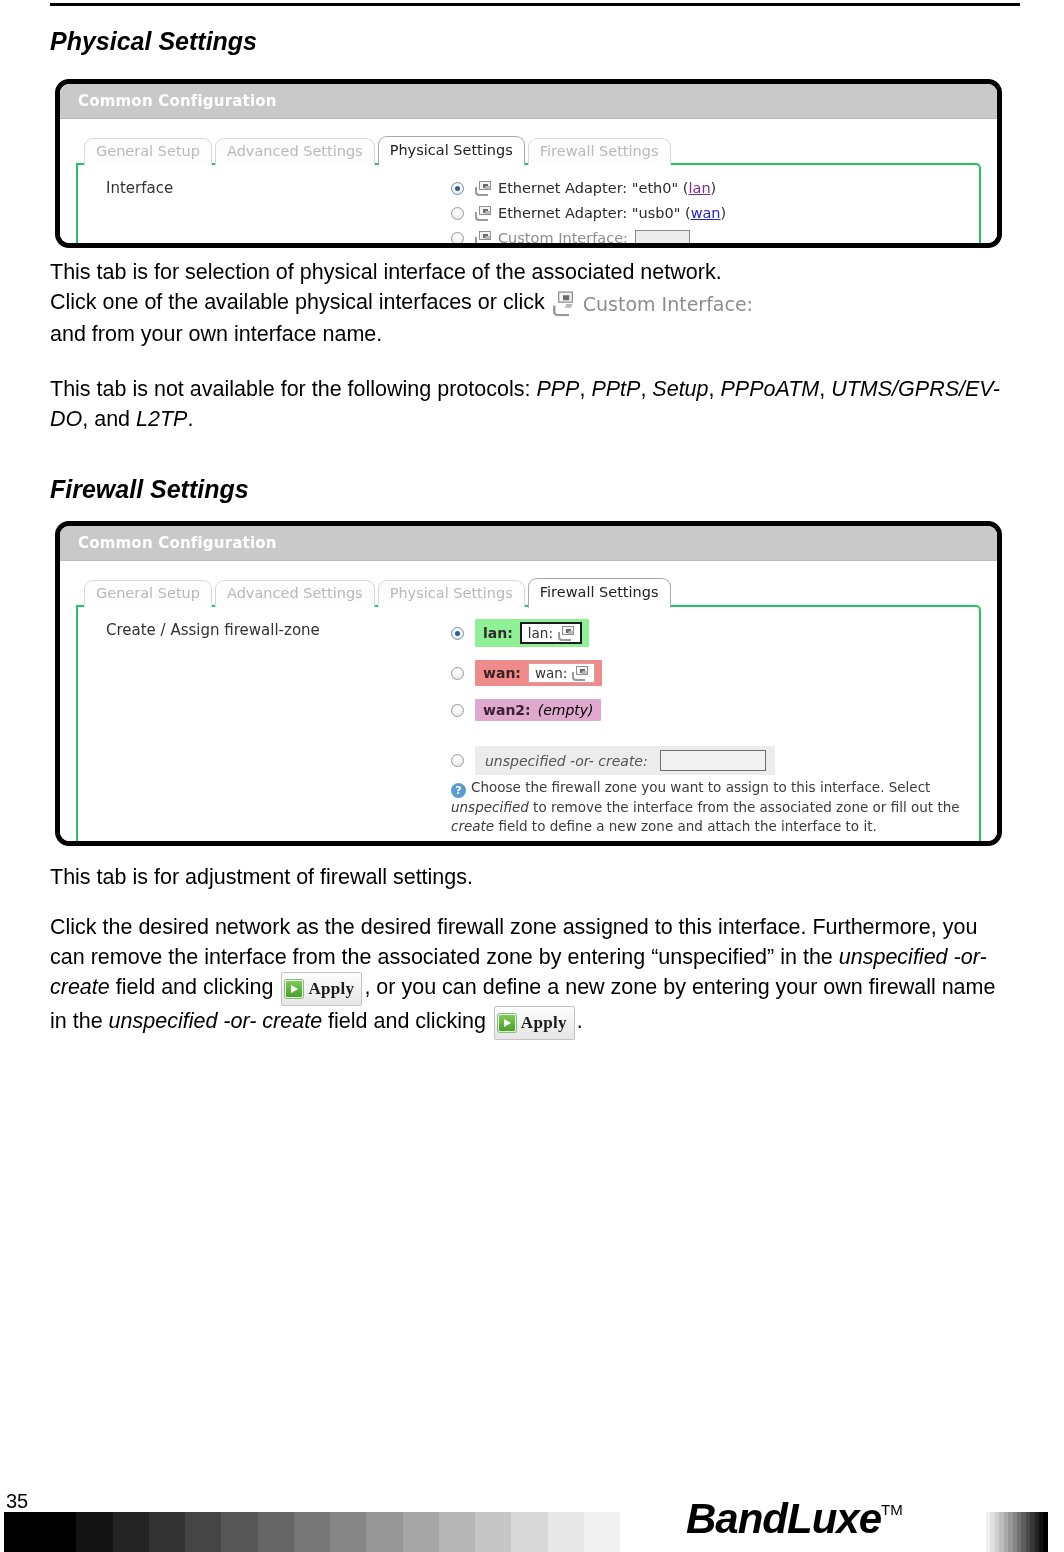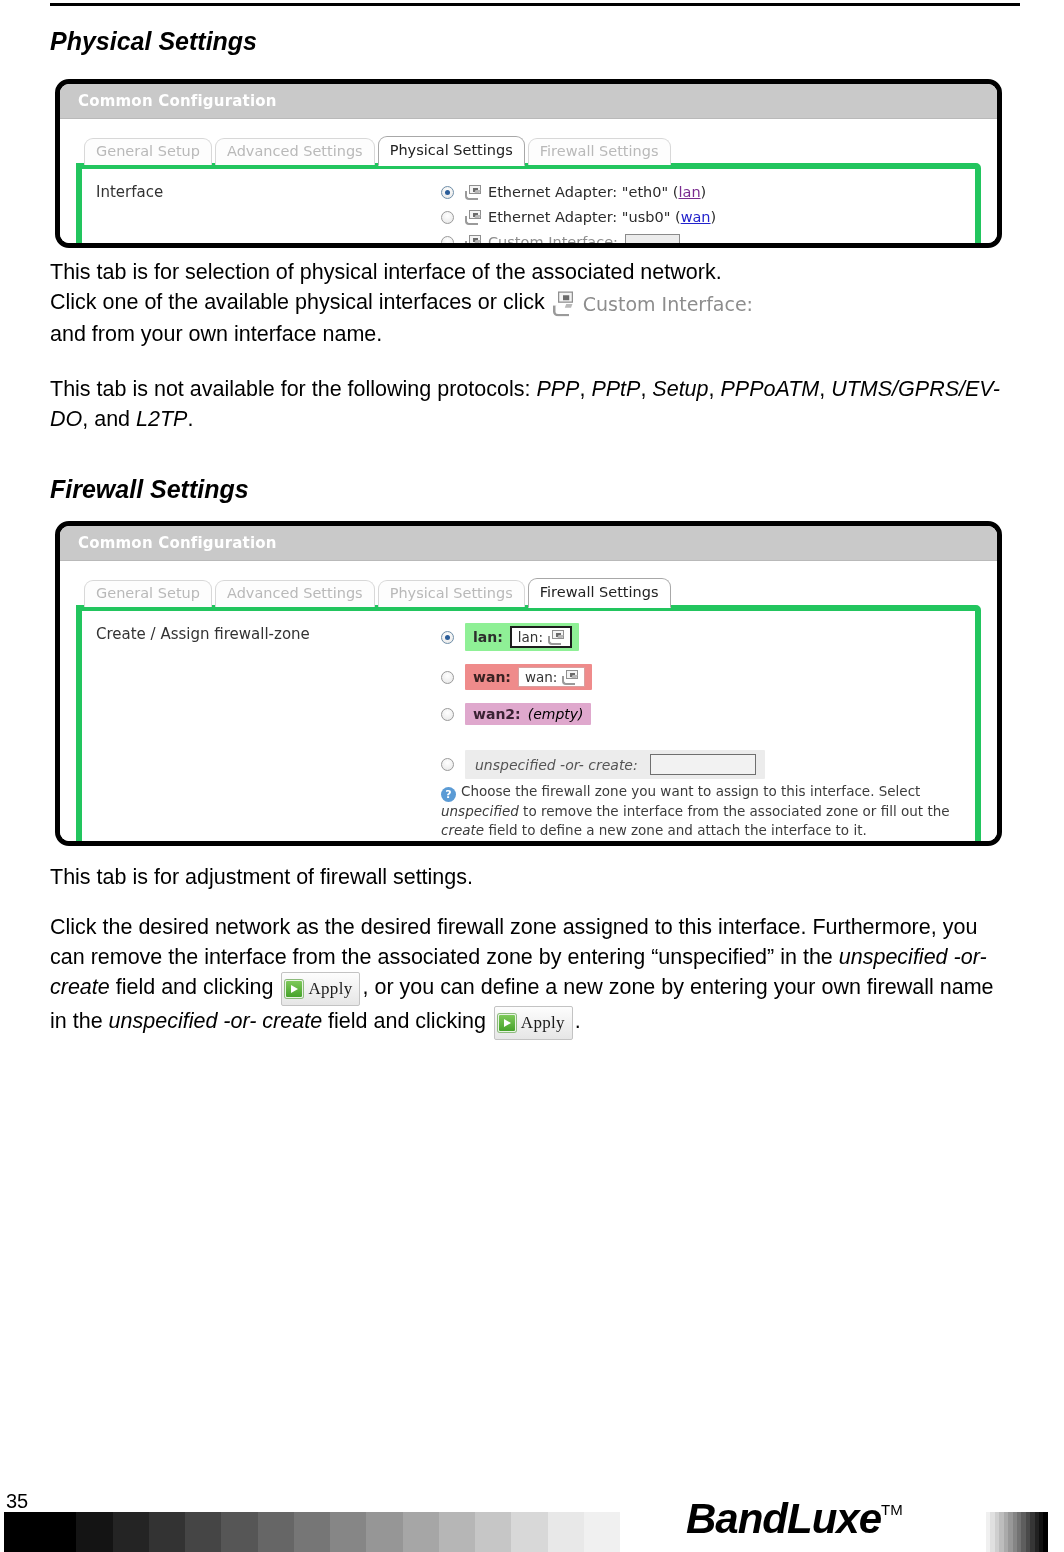--- a/index.html
+++ b/index.html
@@ -100,27 +100,27 @@
     background: #ffffff;
     border-color: #a8a8a8;
     border-bottom: 1px solid #ffffff;
     z-index: 5;
     top: 2px;
     padding-top: 4px;
     padding-bottom: 5px;
   }
 
   .tabpane {
-    border: 6px solid #22c55e;
+    border: 2px solid #22c55e;
     border-radius: 0 5px 5px 5px;
     background: #fff;
     margin-top: -1px;
     position: relative;
     z-index: 1;
-    padding: 12px 14px 14px 14px;
+    padding: 12px 14px 14px 28px;
     min-height: 74px;
   }
 
   .field-row {
     display: flex;
     align-items: flex-start;
   }
   .field-label {
     font-family: "DejaVu Sans", sans-serif;
     font-size: 15px;
@@ -320,20 +320,21 @@
     left: 5px; top: 3.5px;
     border-left: 7px solid #ffffff;
     border-top: 4.5px solid transparent;
     border-bottom: 4.5px solid transparent;
   }
   .apply-btn .lbl {
     font-family: "Liberation Serif", serif;
     font-size: 17px;
     color: #1a1a1a;
     letter-spacing: .3px;
+    font-weight: bold;
   }
 
   
   .custom-iface-img {
     display: inline-flex;
     align-items: center;
     vertical-align: -5px;
     margin: 0 2px;
   }
   .custom-iface-img .cap {

